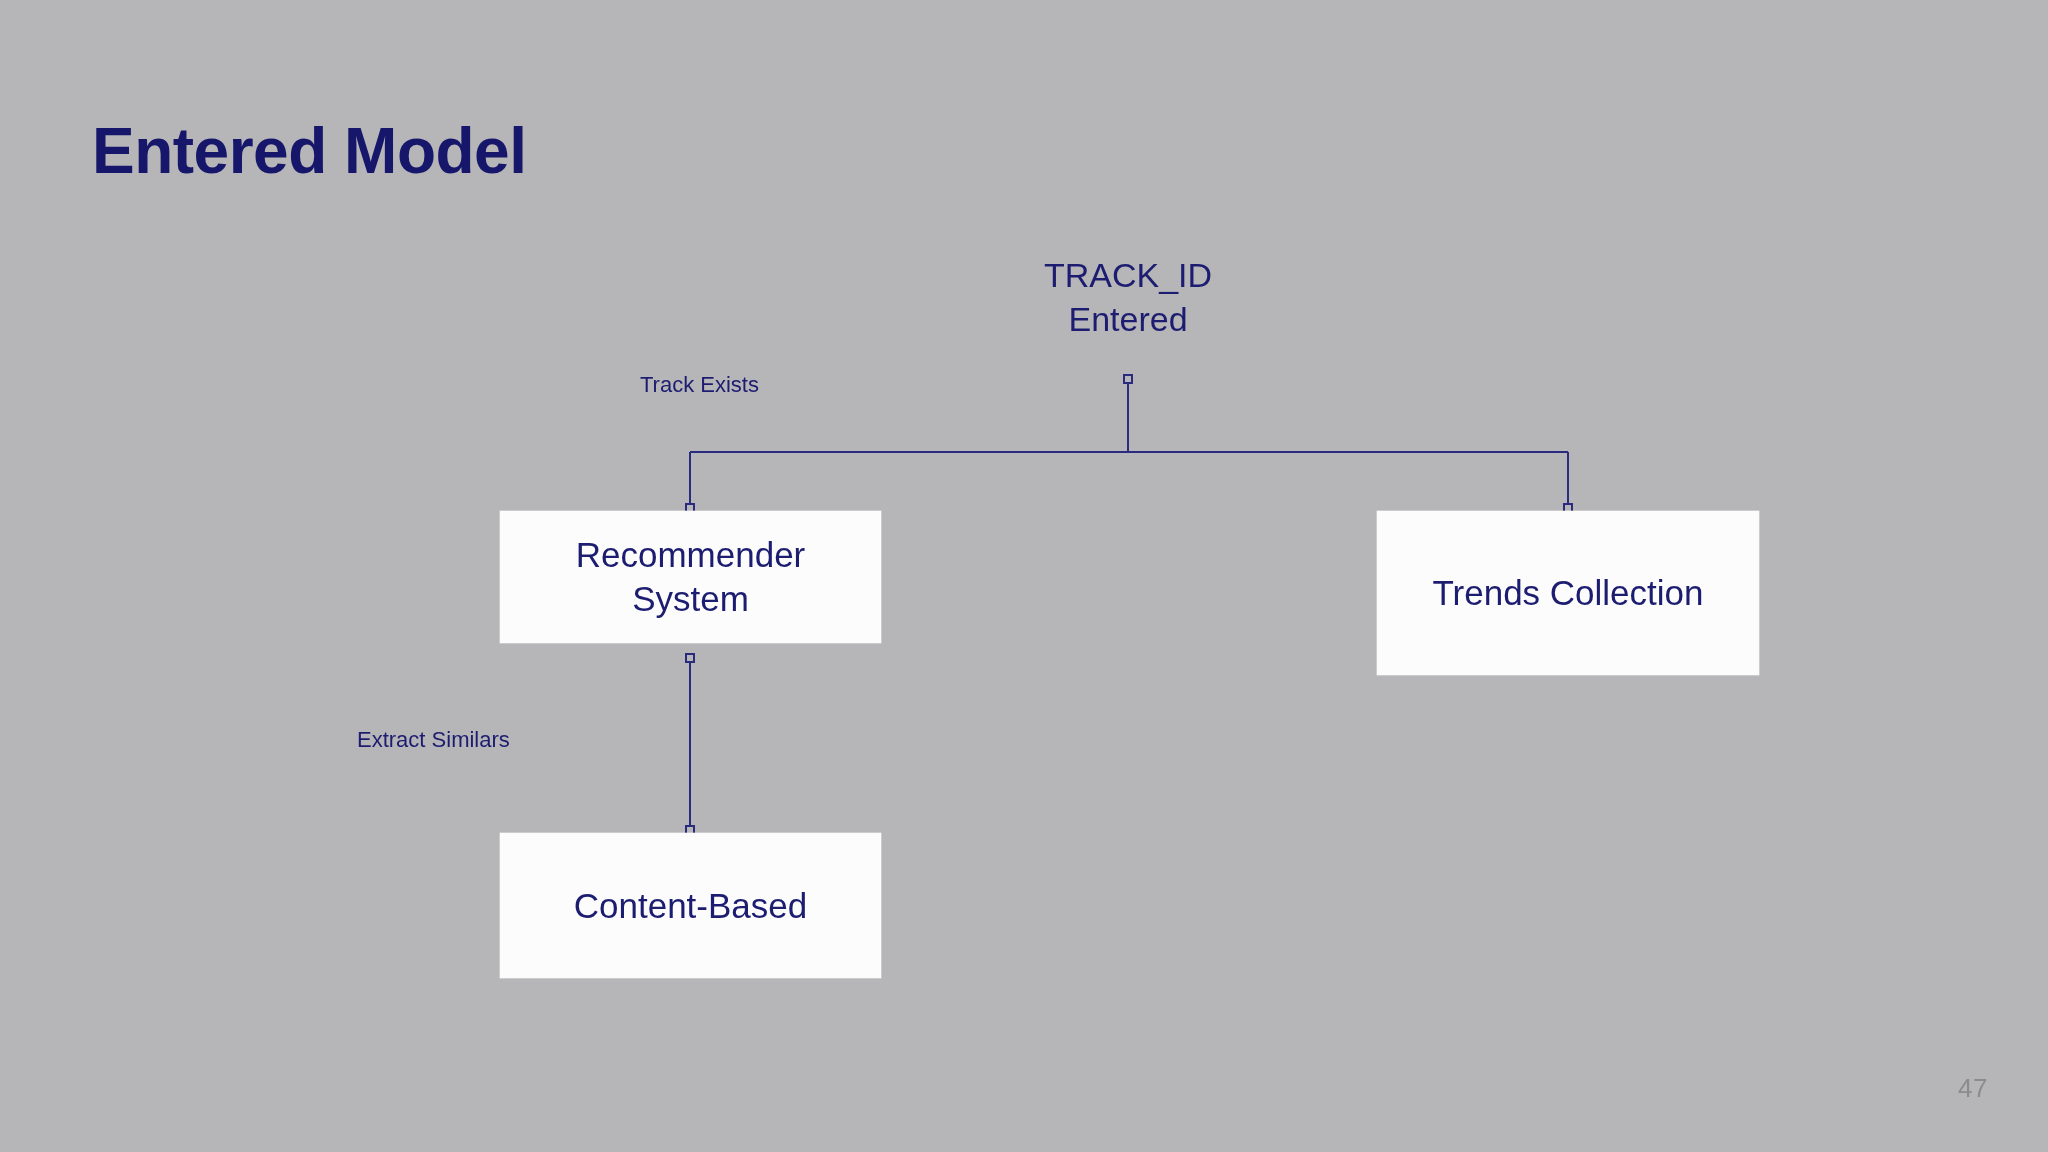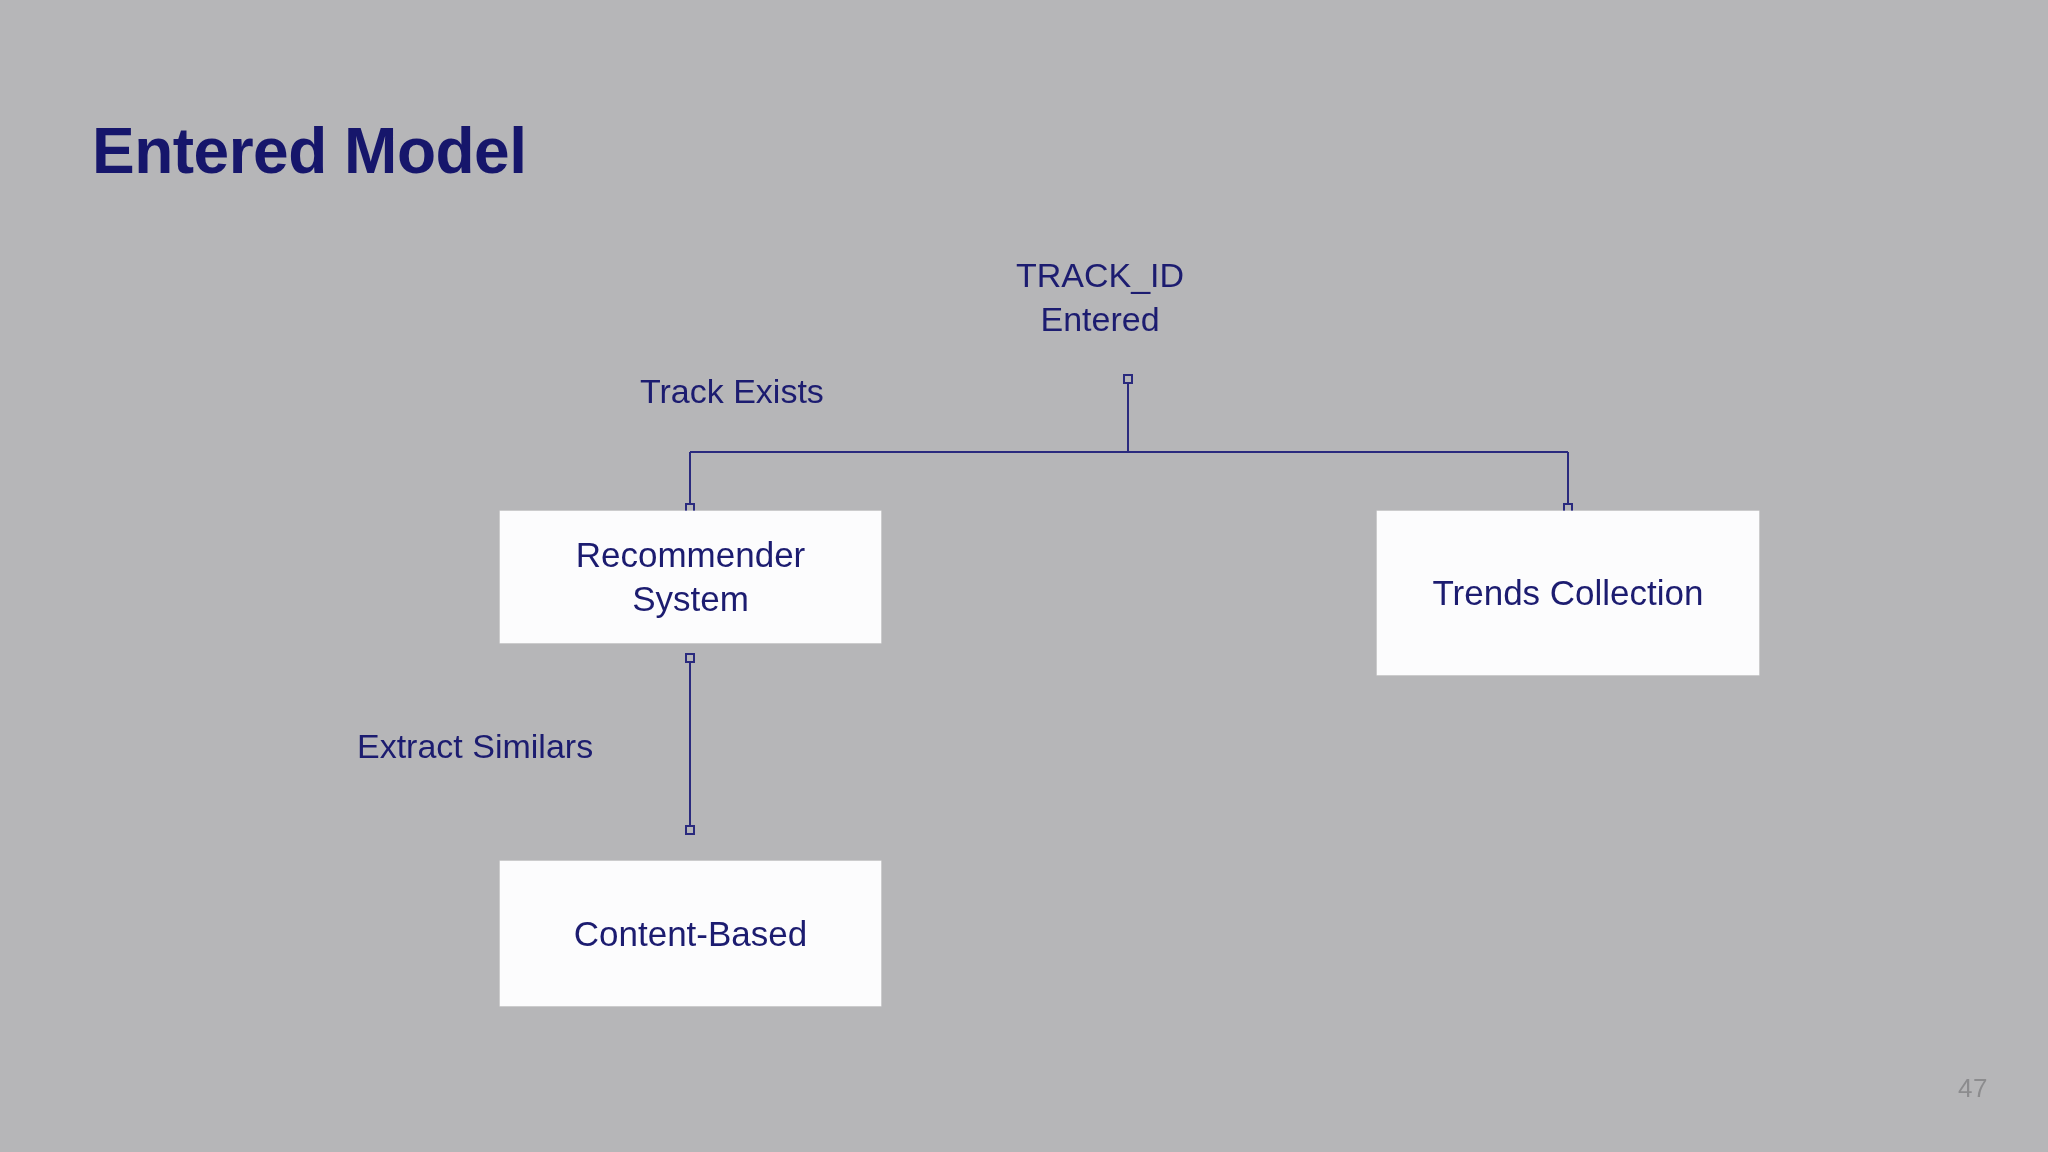--- a/index.html
+++ b/index.html
@@ -34,26 +34,26 @@
 
   .node-label{
     position:absolute;
     color:#1c1c70;
     font-size:34px;
     font-weight:400;
     line-height:1.28;
     text-align:center;
     white-space:pre-line;
   }
-  #root-label{ left:930px; top:254px; width:340px; }
+  #root-label{ left:958px; top:254px; width:340px; }
 
   .edge-label{
     position:absolute;
     color:#1c1c70;
-    font-size:34px;
+    font-size:22px;
     font-weight:400;
     white-space:nowrap;
   }
   #label-track-exists{ left:640px; top:372px; }
   #label-track-missing{ left:1297px; top:372px; }
   #label-extract-similars{ left:357px; top:727px; }
 
   .box{
     position:absolute;
     background:#fcfcfd;
@@ -63,21 +63,21 @@
     text-align:center;
     color:#1c1c70;
     font-size:35px;
     font-weight:400;
     line-height:1.25;
     white-space:pre-line;
     box-shadow:0 0 0 0.5px rgba(255,255,255,0.6);
   }
   #box-recommender{ left:500px; top:511px; width:381px; height:132px; }
   #box-trends{      left:1377px;top:511px; width:382px; height:164px; }
-  #box-content{     left:500px; top:861px; width:381px; height:145px; }
+  #box-content{     left:500px; top:833px; width:381px; height:145px; }
 
   #wires{
     position:absolute; left:0; top:0;
     width:2048px; height:1152px;
     pointer-events:none;
   }
 
   .page-num{
     position:absolute;
     right:60px; bottom:48px;

